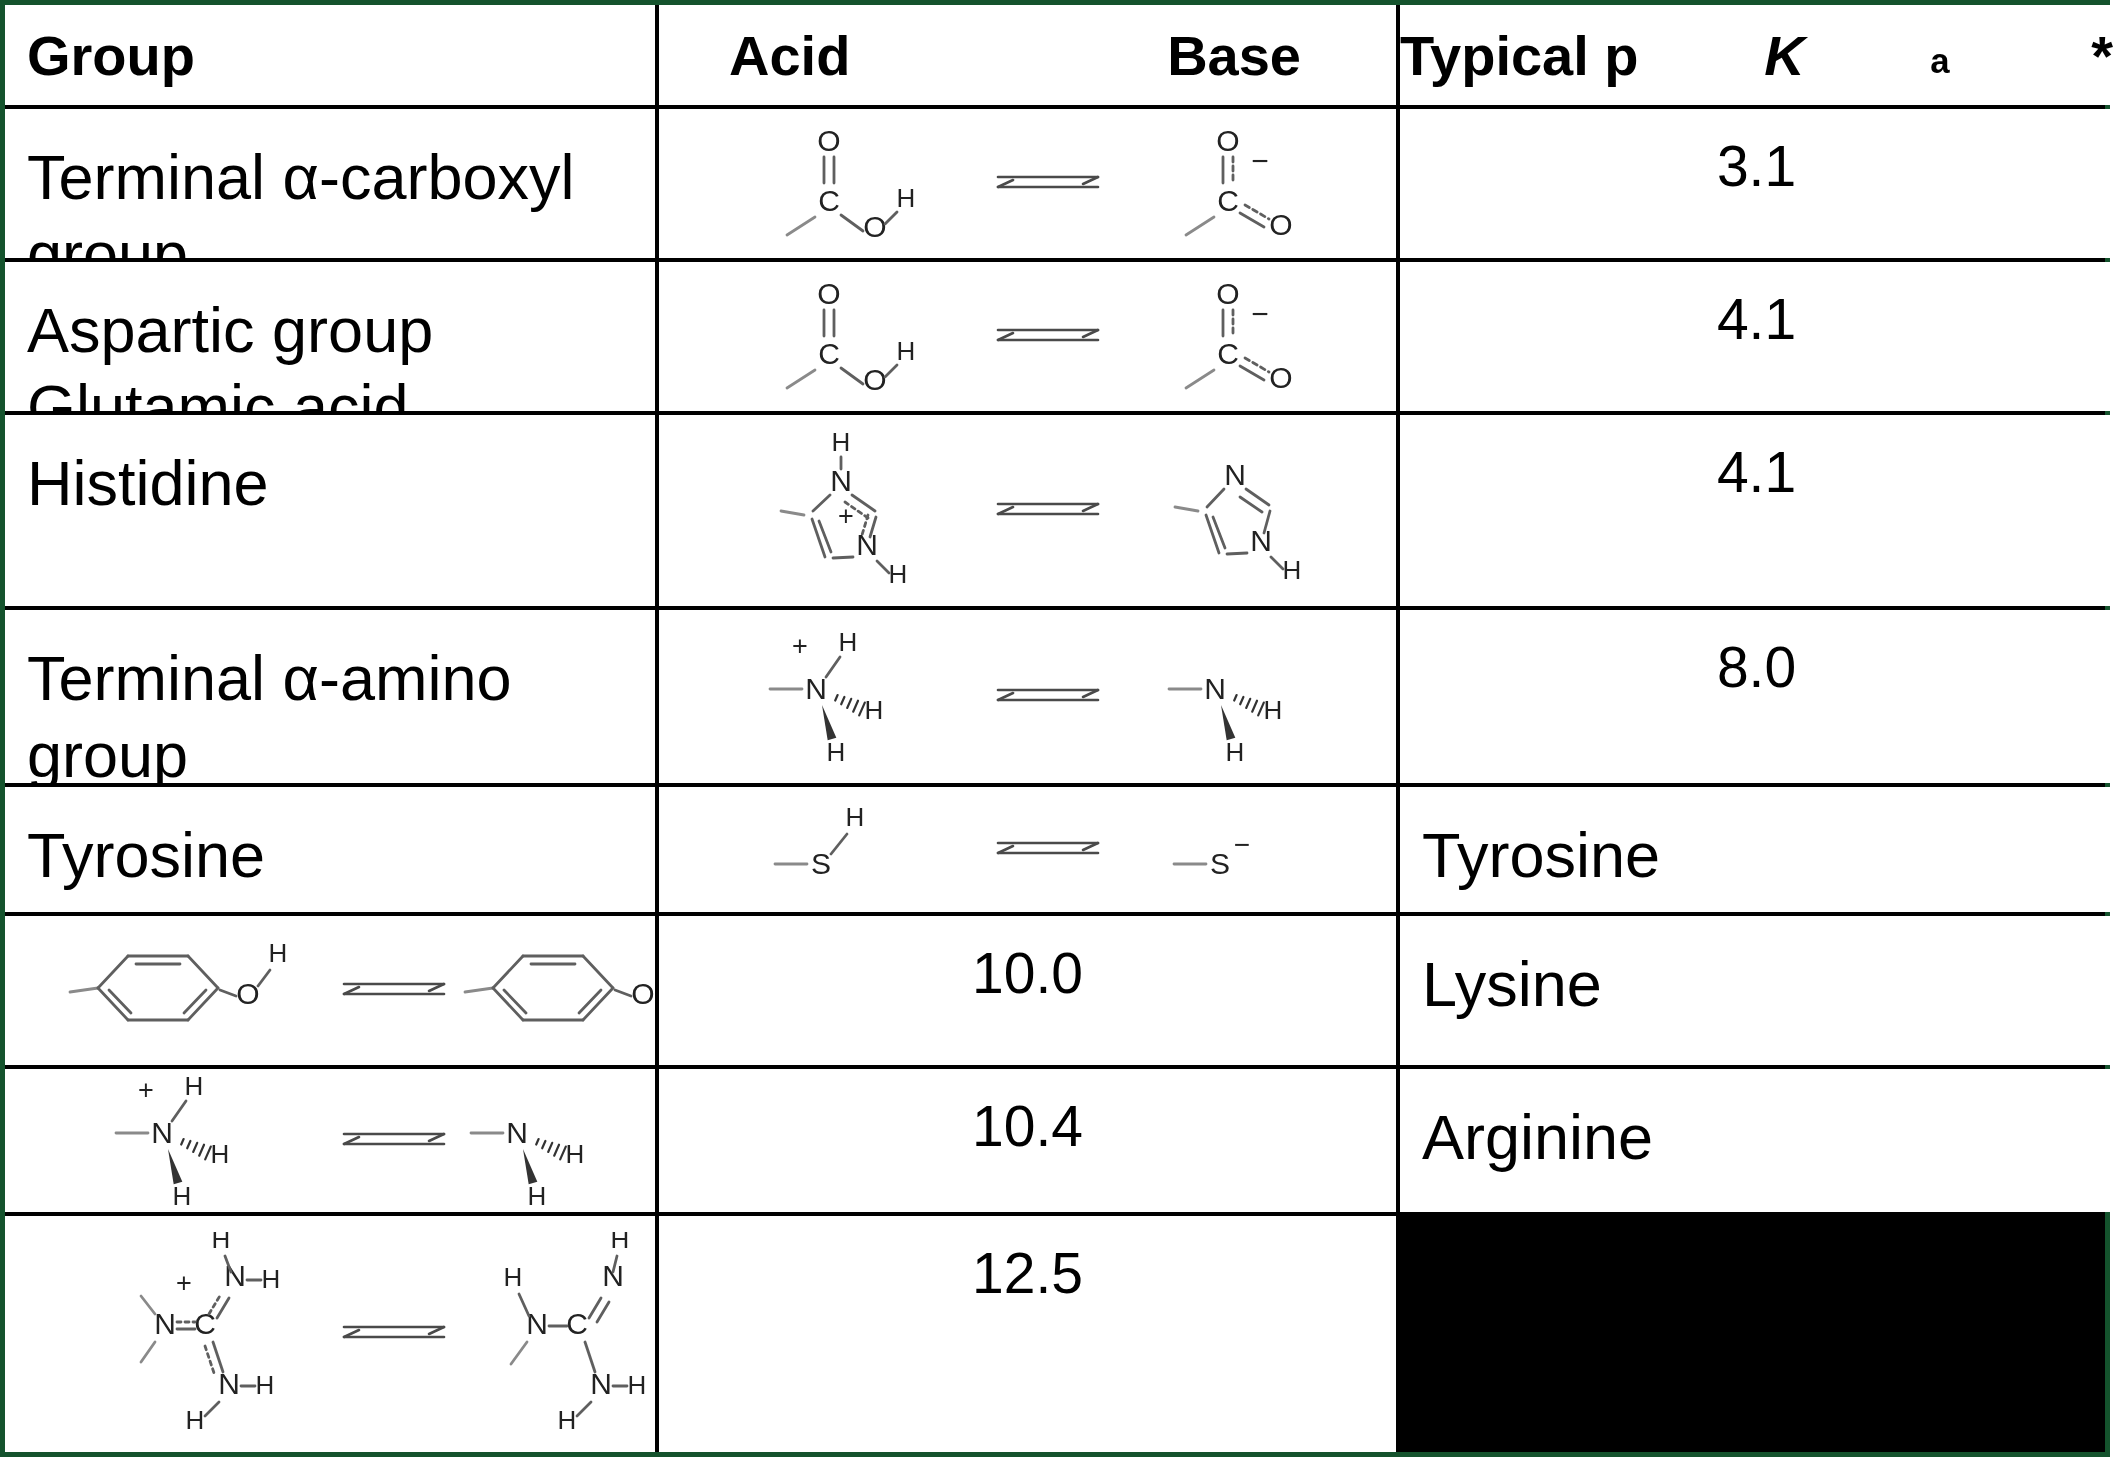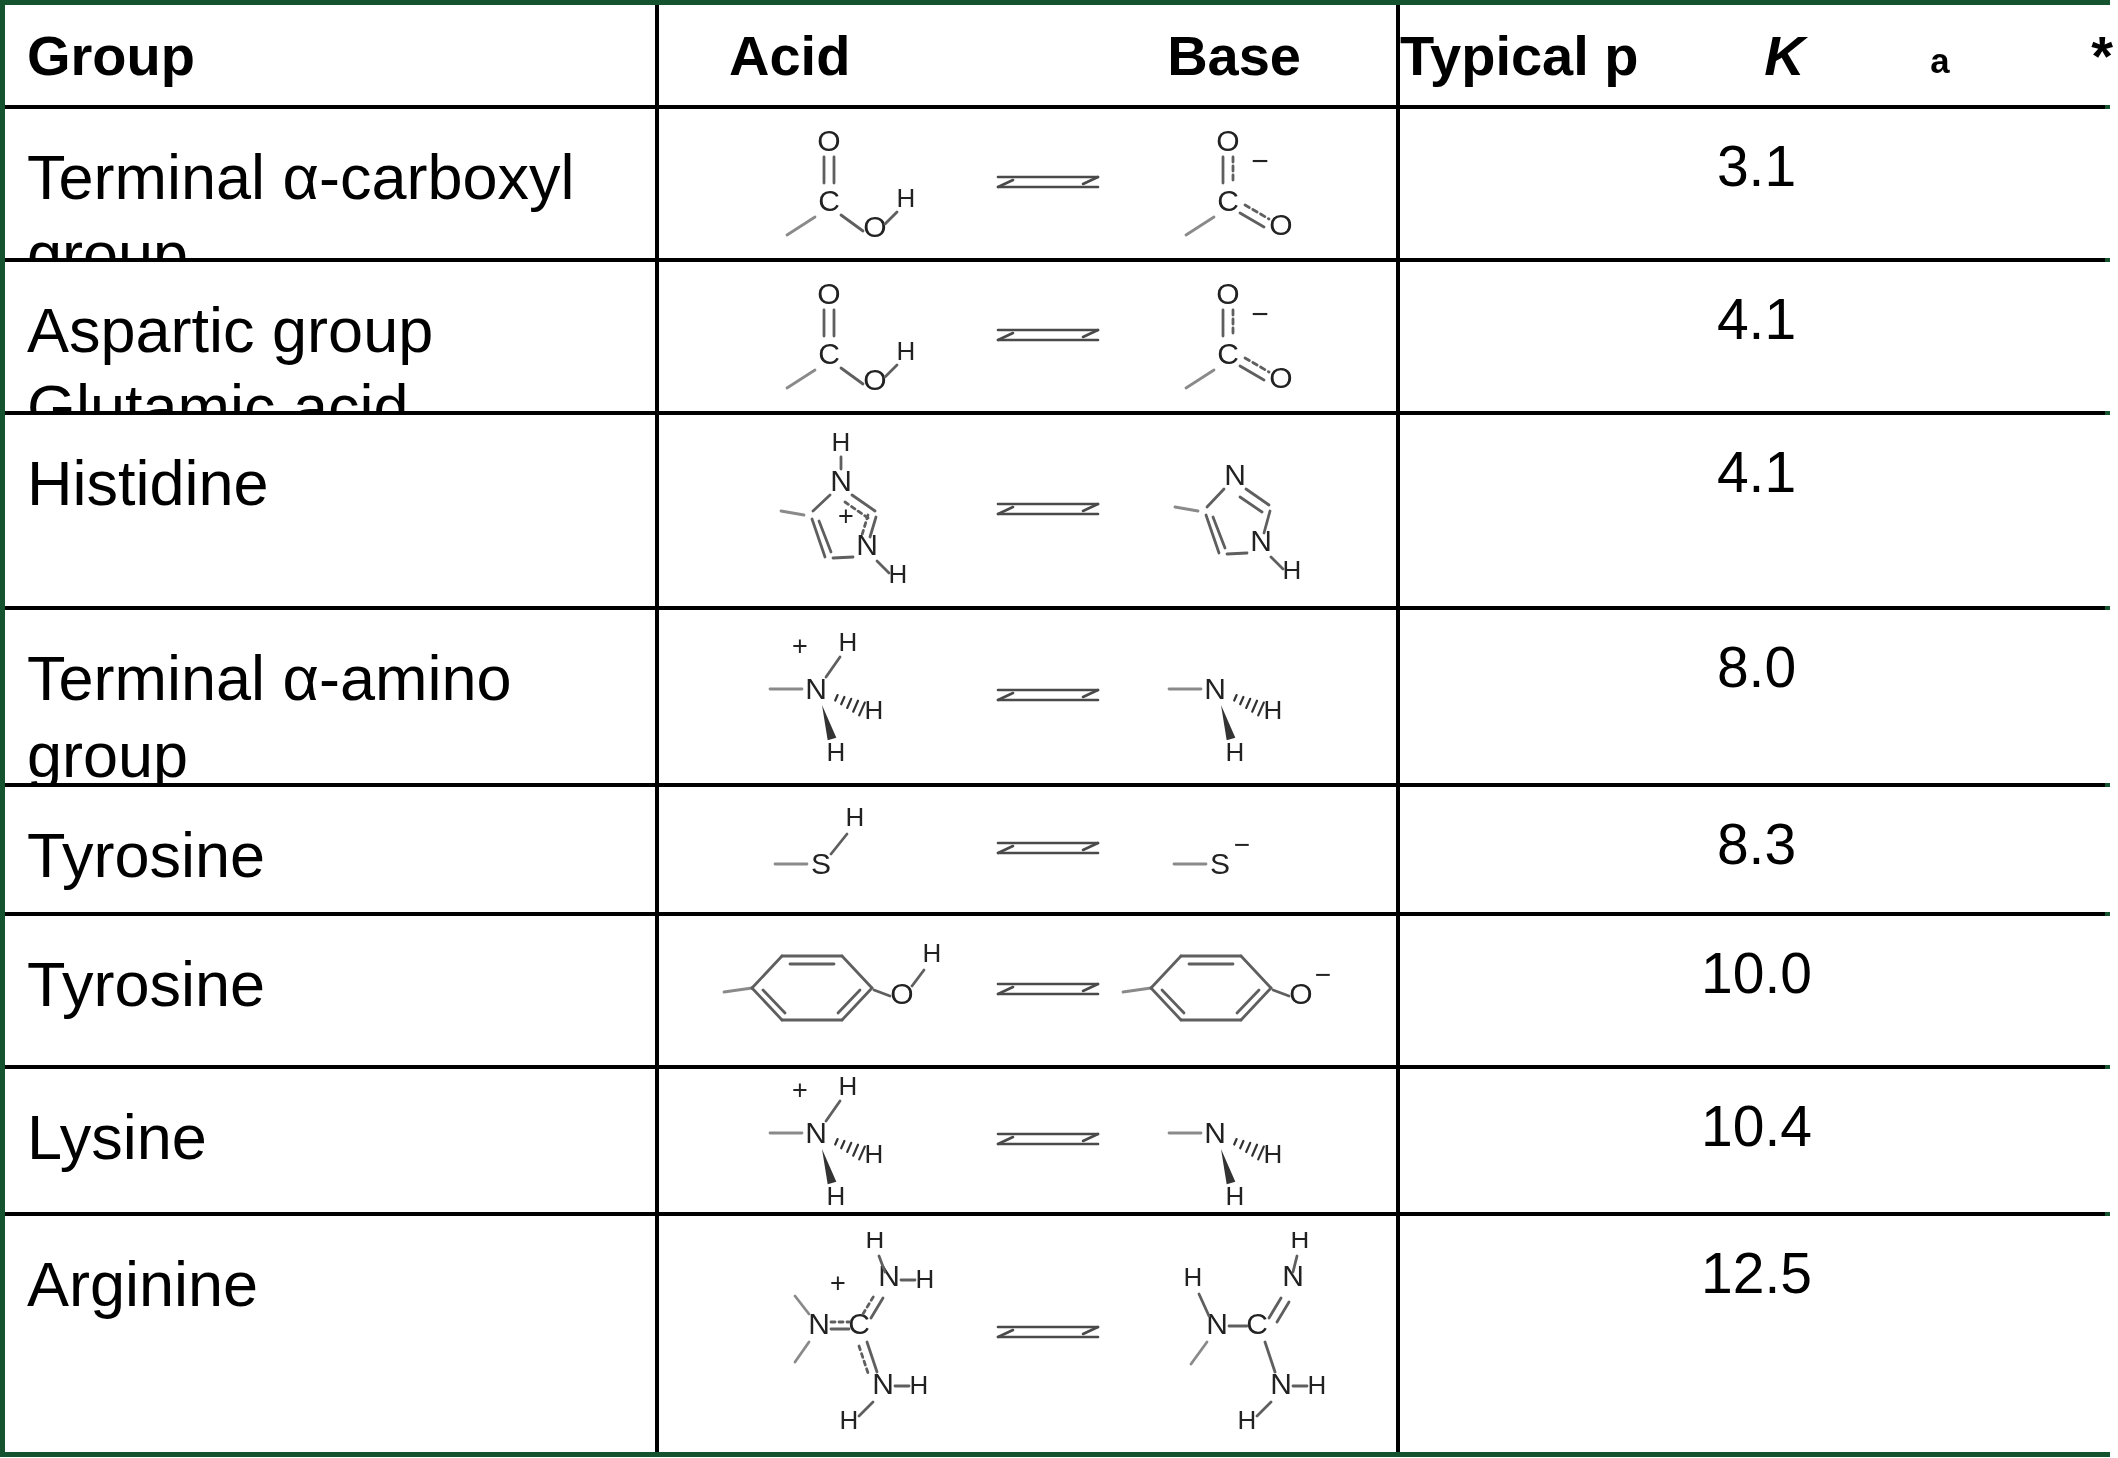--- a/index.html
+++ b/index.html
@@ -209,21 +209,20 @@
           <line x1="104" y1="13" x2="89" y2="20" stroke="#4a4a4a" stroke-width="2.6" stroke-linecap="round"></line>
           <line x1="4" y1="23" x2="104" y2="23" stroke="#4a4a4a" stroke-width="2.6" stroke-linecap="round"></line>
           <line x1="4" y1="23" x2="19" y2="16" stroke="#4a4a4a" stroke-width="2.6" stroke-linecap="round"></line>
         </svg></span>
       <span><svg width="140" height="100" viewBox="0 0 140 100">
           <line x1="6" y1="66" x2="38" y2="66" stroke="#8a8a8a" stroke-width="2.8" stroke-linecap="round"></line>
           <text x="52" y="76" font-size="30" font-weight="500" fill="#222222" text-anchor="middle">S</text>
           <text x="74" y="56" font-size="28" font-weight="500" fill="#222222" text-anchor="middle">−</text>
         </svg></span>
     </div>
-    <div class="cell pka-cell">8.3</div>
     <div class="cell group-cell">
       <div>Tyrosine</div>
     </div>
     <div class="cell ab-cell">
       <span><svg width="250" height="126" viewBox="0 0 250 126">
           <line x1="10" y1="66" x2="38" y2="62" stroke="#8a8a8a" stroke-width="2.8" stroke-linecap="round"></line>
           <line x1="38" y1="62" x2="68" y2="30" stroke="#5f5f5f" stroke-width="2.8" stroke-linecap="round"></line>
           <line x1="68" y1="30" x2="128" y2="30" stroke="#5f5f5f" stroke-width="2.8" stroke-linecap="round"></line>
           <line x1="128" y1="30" x2="158" y2="62" stroke="#5f5f5f" stroke-width="2.8" stroke-linecap="round"></line>
           <line x1="158" y1="62" x2="128" y2="94" stroke="#5f5f5f" stroke-width="2.8" stroke-linecap="round"></line>

